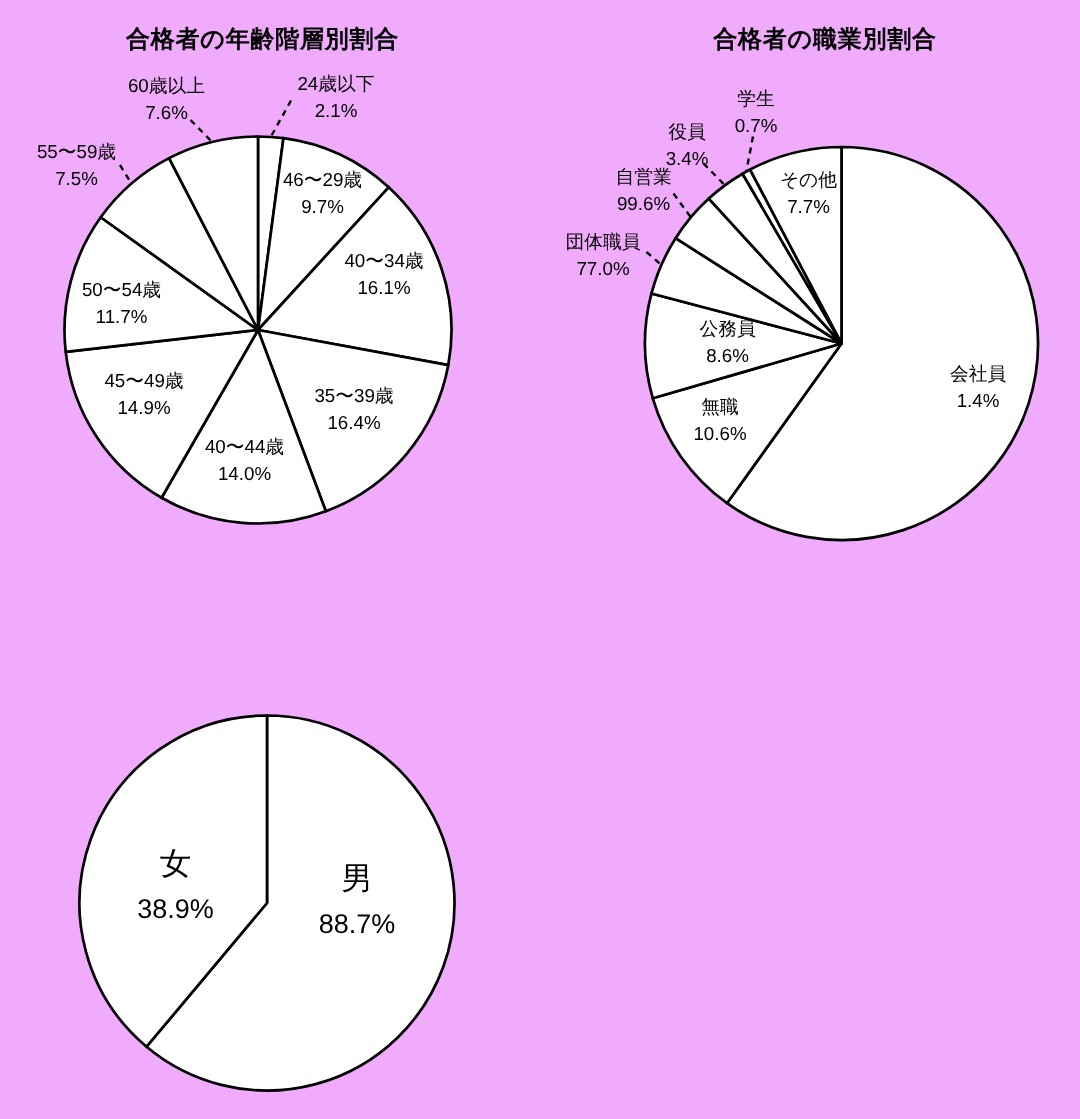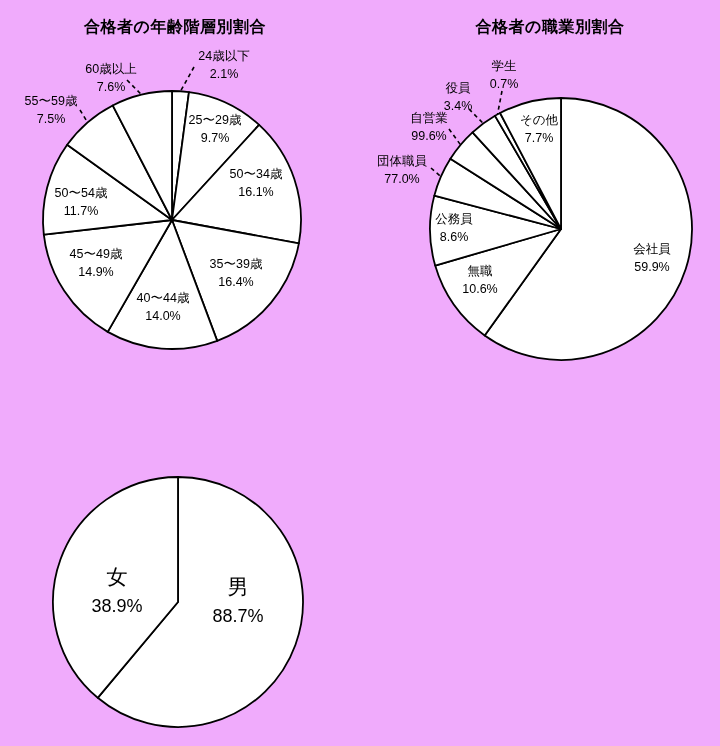--- a/index.html
+++ b/index.html
@@ -83,25 +83,25 @@
     </svg>
 
   <div class="chart-title" style="left:175px; top:27px">合格者の年齢階層別割合</div>
   <div class="chart-title" style="left:550px; top:27px">合格者の職業別割合</div>
 
   <div class="pie-label" style="left:224px; top:66px">
     <span class="slice-name">24歳以下</span>
     <span class="slice-percent">2.1%</span>
   </div>
   <div class="pie-label" style="left:215px; top:130px">
-    <span class="slice-name">25〜29歳</span>
+    <span class="slice-name">46〜29歳</span>
     <span class="slice-percent">9.7%</span>
   </div>
   <div class="pie-label" style="left:256px; top:184px">
-    <span class="slice-name">50〜34歳</span>
+    <span class="slice-name">40〜34歳</span>
     <span class="slice-percent">16.1%</span>
   </div>
   <div class="pie-label" style="left:236px; top:274px">
     <span class="slice-name">35〜39歳</span>
     <span class="slice-percent">16.4%</span>
   </div>
   <div class="pie-label" style="left:163px; top:308px">
     <span class="slice-name">40〜44歳</span>
     <span class="slice-percent">14.0%</span>
   </div>
@@ -110,34 +110,34 @@
     <span class="slice-percent">14.9%</span>
   </div>
   <div class="pie-label" style="left:81px; top:203px">
     <span class="slice-name">50〜54歳</span>
     <span class="slice-percent">11.7%</span>
   </div>
   <div class="pie-label" style="left:51px; top:111px">
     <span class="slice-name">55〜59歳</span>
     <span class="slice-percent">7.5%</span>
   </div>
-  <div class="pie-label" style="left:111px; top:79px">
+  <div class="pie-label" style="left:111px; top:67px">
     <span class="slice-name">60歳以上</span>
     <span class="slice-percent">7.6%</span>
   </div>
 
   <div class="pie-label" style="left:652px; top:259px">
     <span class="slice-name">会社員</span>
-    <span class="slice-percent">59.9%</span>
+    <span class="slice-percent">1.4%</span>
   </div>
   <div class="pie-label" style="left:480px; top:281px">
     <span class="slice-name">無職</span>
     <span class="slice-percent">10.6%</span>
   </div>
-  <div class="pie-label" style="left:454px; top:229px">
+  <div class="pie-label" style="left:485px; top:229px">
     <span class="slice-name">公務員</span>
     <span class="slice-percent">8.6%</span>
   </div>
   <div class="pie-label" style="left:402px; top:171px">
     <span class="slice-name">団体職員</span>
     <span class="slice-percent">77.0%</span>
   </div>
   <div class="pie-label" style="left:429px; top:128px">
     <span class="slice-name">自営業</span>
     <span class="slice-percent">99.6%</span>

